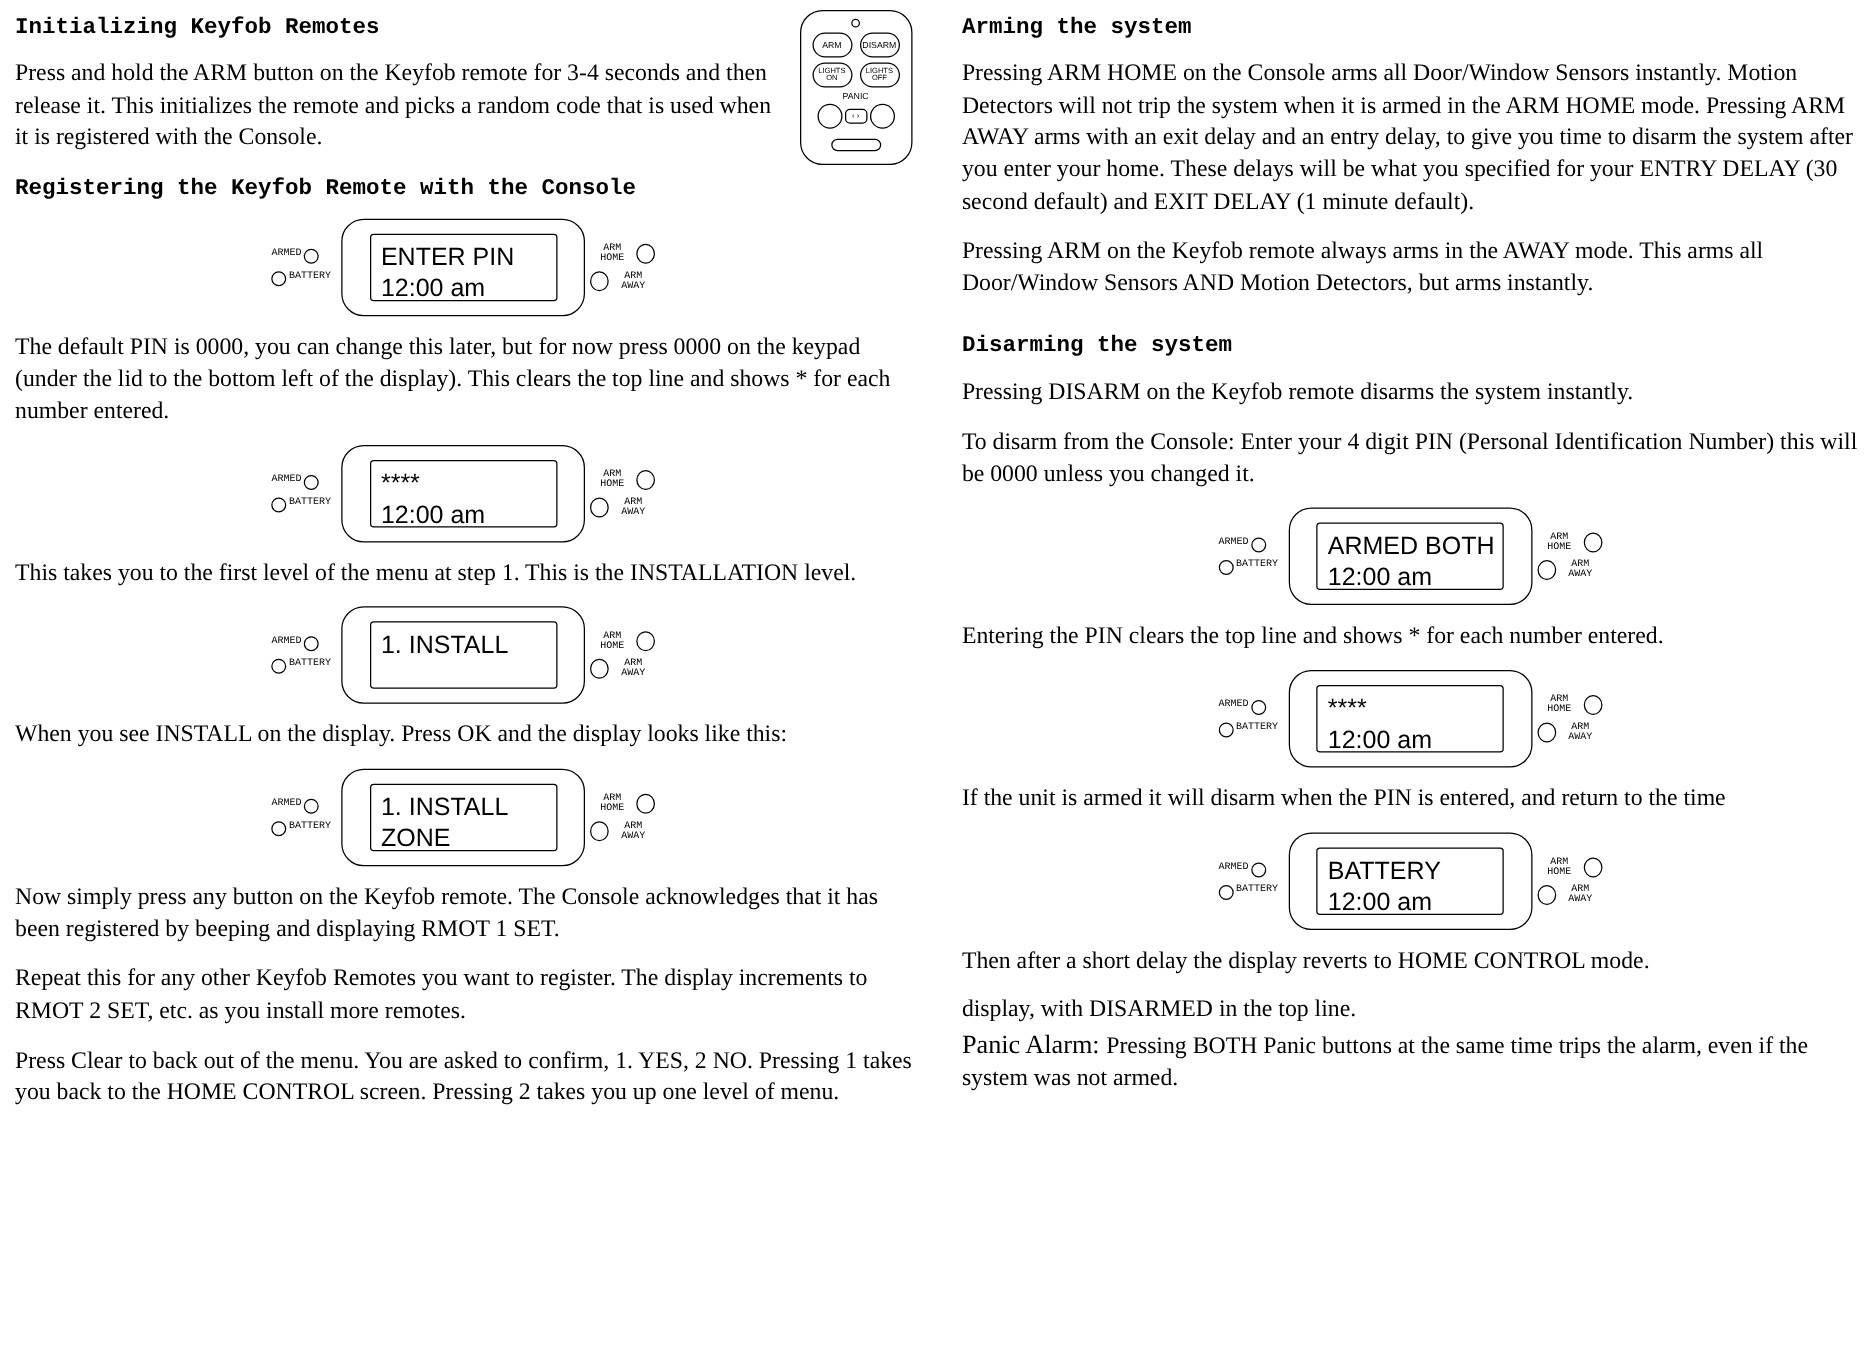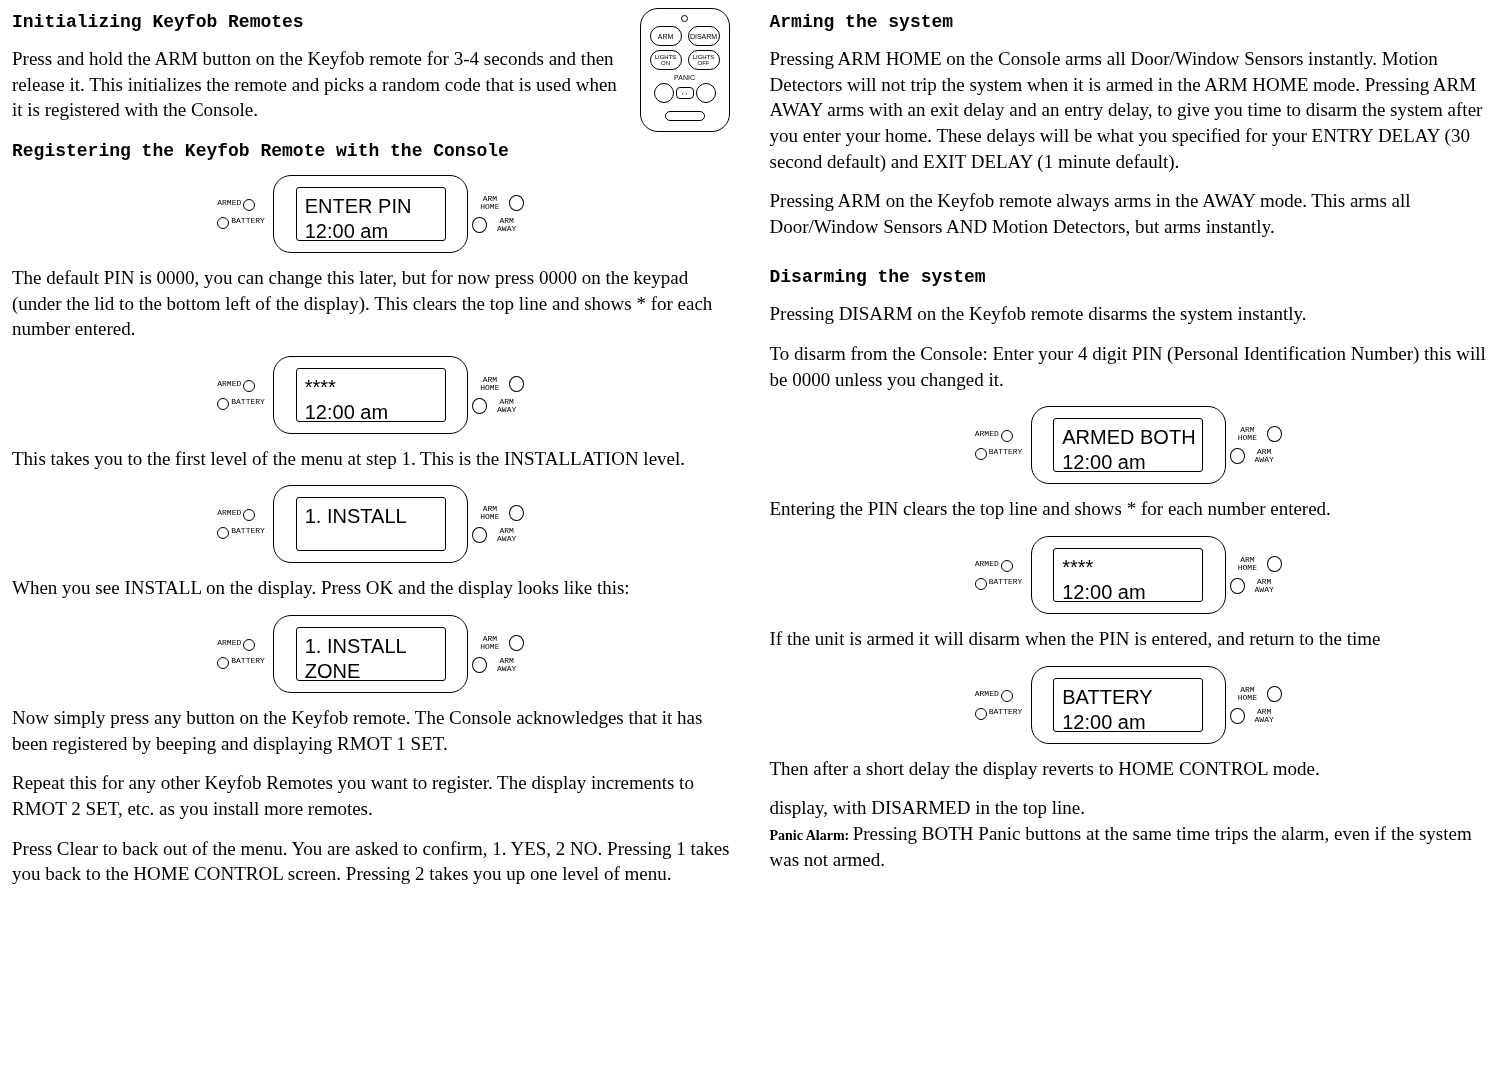--- a/index.html
+++ b/index.html
@@ -151,22 +151,22 @@
     display:flex;align-items:center;justify-content:center;
   }
   .remote .panic-center {
     width:16px;height:10px;border:1px solid #000;border-radius:4px;
     display:flex;align-items:center;justify-content:center;font-size:6px;
   }
   .remote .slot {
     width:38px;height:8px;border:1px solid #000;border-radius:5px;margin-top:4px;
   }
   .panic-bold {
-    font-weight:bold;
-    font-size:14px;
+    font-weight:normal;
+    font-size:21px;
   }
 </style>
 </head>
 <body>
 
 <div class="page">
 
   <div class="col">
 
     <div class="para-with-remote">

